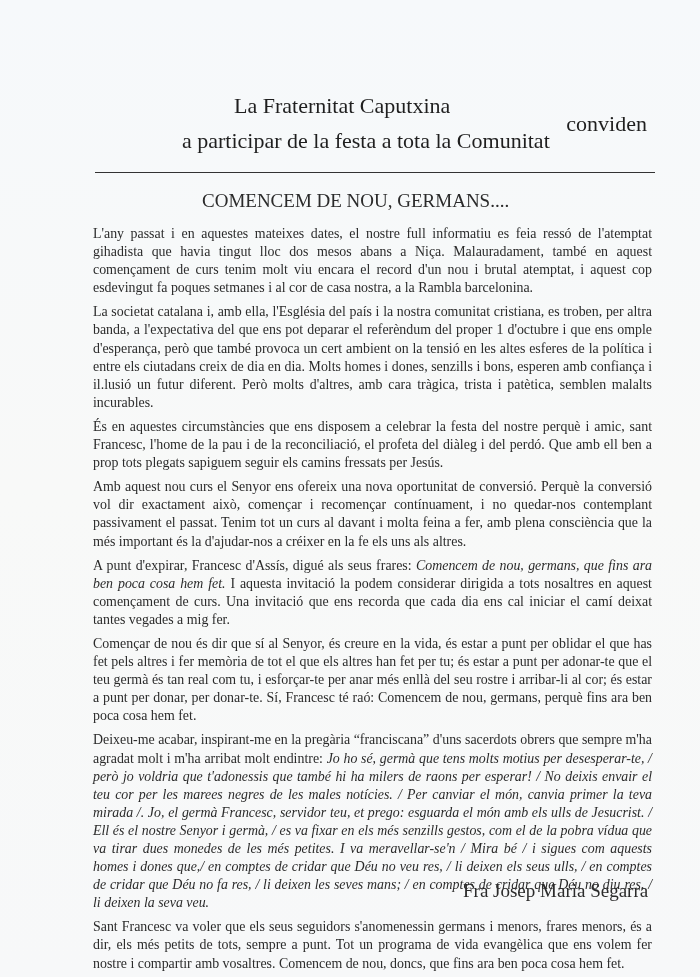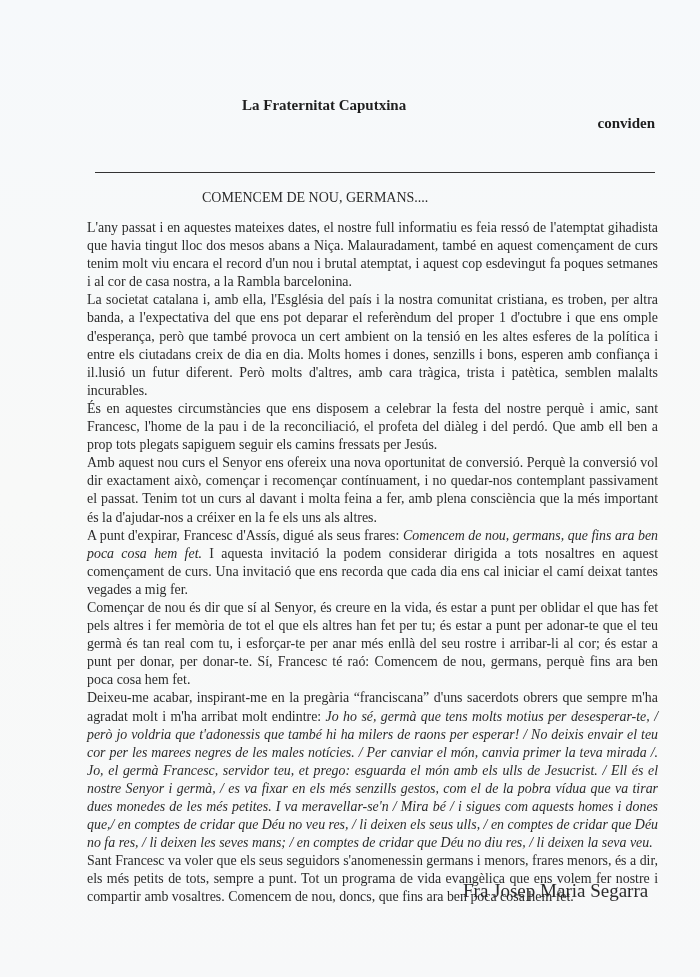--- a/index.html
+++ b/index.html
@@ -5,45 +5,46 @@
   html, body { margin: 0; padding: 0; }
   body {
     width: 700px; height: 977px; overflow: hidden;
     background: #f7f9fa;
     font-family: "Liberation Serif", "DejaVu Serif", serif;
     color: #2a2a2a;
     position: relative;
   }
   .page { position: absolute; left: 0; top: 0; width: 700px; height: 977px; background: linear-gradient(180deg, #f6f9fb 0%, #f8f9f8 50%, #f7f8f9 100%); }
   .header {
-    position: absolute; left: 95px; top: 97px; width: 560px;
-    font-weight: bold; font-size: 15px; line-height: 17.5px; color: #1f1f1f;
+    position: absolute; left: 87px; top: 97px; width: 560px;
+    font-weight: normal; font-size: 22px; line-height: 17.5px; color: #1f1f1f;
   }
   .header .l { display: block; white-space: nowrap; }
   .header .l1 { padding-left: 147px; }
   .header .l2 { padding-left: 157px; }
   .header .l3 { padding-left: 194px; text-align: right; }
   .header .l4 { padding-left: 95px; }
   .rule { position: absolute; left: 95px; top: 172px; width: 560px; height: 0; border-top: 1.3px solid #333; }
-  .subtitle { position: absolute; left: 202px; top: 190px; font-size: 14px; color: #2b2b2b; white-space: nowrap; }
+  .subtitle { position: absolute; left: 202px; top: 190px; font-size: 19px; color: #2b2b2b; white-space: nowrap; }
   .body {
     position: absolute; left: 87px; top: 219px; width: 571px;
     font-size: 13.9px; line-height: 18.1px; text-align: justify; color: #2b2b2b;
   }
-  .body p { margin: 0; }
+  .body p { margin: 6px; }
   .body em { font-style: italic; }
   .sig { position: absolute; left: 463px; top: 880px; font-size: 19px; color: #2b2b2b; white-space: nowrap; }
 </style>
 </head>
 <body>
 
 <div class="page">
   <div class="header">
     <span class="l l1">La Fraternitat Caputxina</span>
     <span class="l l3">conviden</span>
+    <span class="l l4">a participar de la festa a tota la Comunitat</span>
   </div>
   <div class="rule"></div>
 
   <div class="subtitle">COMENCEM DE NOU, GERMANS....</div>
 
   <div class="body">
     <p>L'any passat i en aquestes mateixes dates, el nostre full informatiu es feia ressó de l'atemptat gihadista que havia tingut lloc dos mesos abans a Niça. Malauradament, també en aquest començament de curs tenim molt viu encara el record d'un nou i brutal atemptat, i aquest cop esdevingut fa poques setmanes i al cor de casa nostra,  a la  Rambla barcelonina.</p>
     <p> La societat catalana i, amb ella, l'Església del  país i la nostra comunitat cristiana, es troben, per altra banda, a l'expectativa del que ens pot deparar el referèndum  del proper 1 d'octubre i que ens omple d'esperança, però que també provoca un cert ambient on la tensió en les altes esferes de la política i entre els ciutadans creix de dia en dia. Molts homes i dones, senzills i bons, esperen amb confiança i il.lusió un futur diferent. Però molts d'altres, amb cara tràgica,  trista i patètica, semblen malalts incurables.</p>
     <p>És en aquestes circumstàncies que ens disposem a celebrar la festa del nostre perquè i amic, sant Francesc, l'home de la pau i de la reconciliació, el profeta del diàleg i del perdó. Que amb ell ben a prop tots plegats sapiguem seguir els camins fressats per Jesús.</p>
     <p>Amb aquest nou curs el Senyor ens ofereix una nova oportunitat  de conversió. Perquè la conversió vol dir exactament això,  començar i recomençar contínuament, i no quedar-nos contemplant passivament el passat.  Tenim tot un curs al davant i molta feina a fer, amb plena consciència que la més important és la d'ajudar-nos a créixer en la fe els uns als altres.</p>

